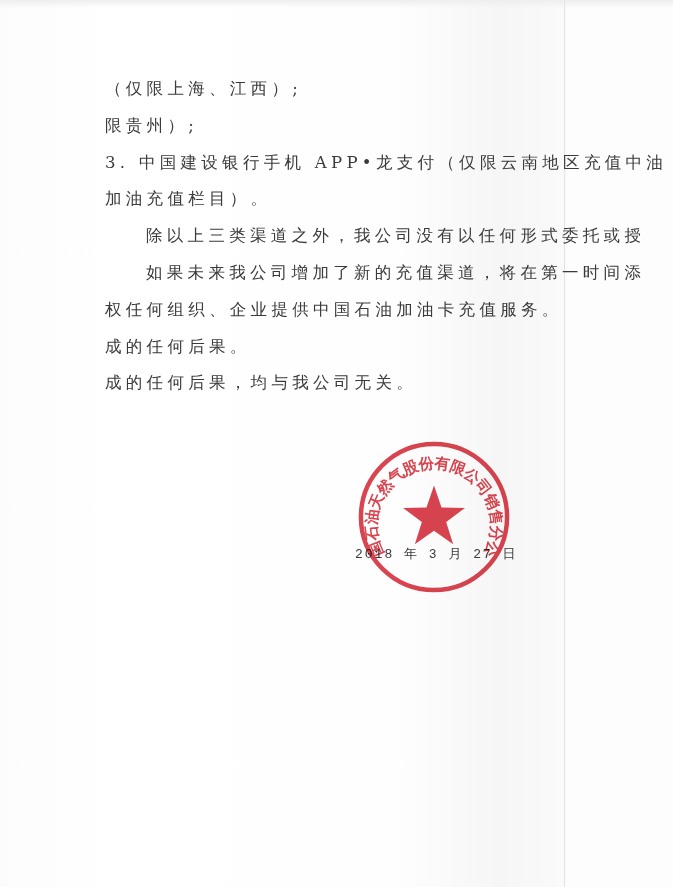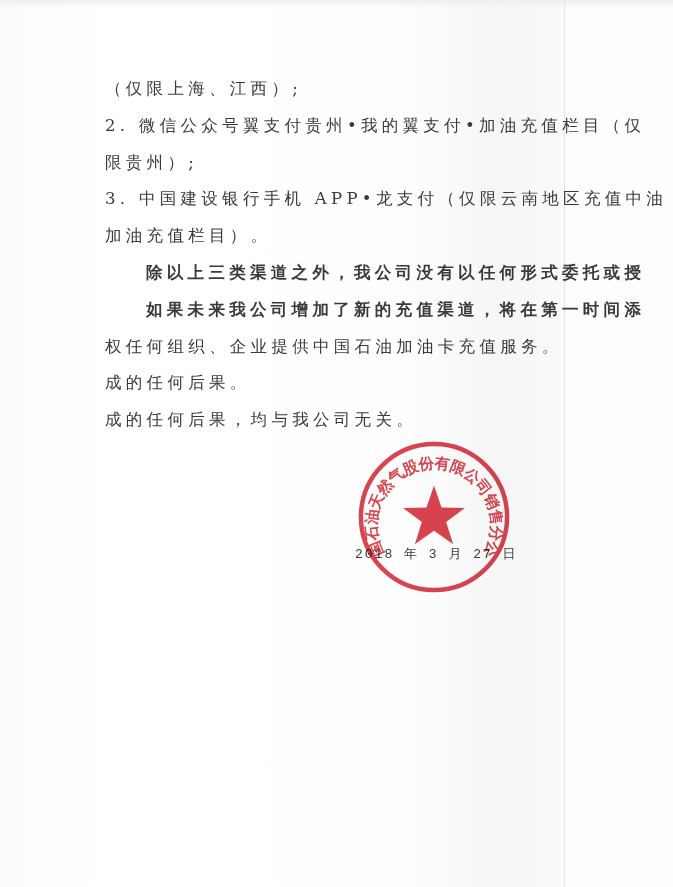--- a/index.html
+++ b/index.html
@@ -41,21 +41,20 @@
       font-size: 16.5px;
       letter-spacing: 4.3px;
       line-height: 36.8px;
     }
     .line {
       display: block;
       white-space: nowrap;
     }
     .indent {
       padding-left: 41px;
-      font-weight: bold;
     }
     .date-line {
       position: absolute;
       left: 355px;
       top: 545px;
       color: #3a3a3a;
       font-size: 13px;
       letter-spacing: 2px;
       white-space: nowrap;
       z-index: 1;
@@ -74,21 +73,20 @@
   </style>
 </head>
 <body>
 
 <div class="paper">
   <div class="paper-top-shade"></div>
   <div class="paper-right-edge"></div>
 
   <div class="body-text">
     <span class="line">（仅限上海、江西）;</span>
-    <span class="line">2. 微信公众号翼支付贵州•我的翼支付•加油充值栏目（仅</span>
     <span class="line">限贵州）;</span>
     <span class="line">3. 中国建设银行手机 APP•龙支付（仅限云南地区充值中油</span>
     <span class="line">加油充值栏目）。</span>
     <span class="line indent">除以上三类渠道之外，我公司没有以任何形式委托或授</span>
     <span class="line indent">如果未来我公司增加了新的充值渠道，将在第一时间添</span>
     <span class="line">权任何组织、企业提供中国石油加油卡充值服务。</span>
     <span class="line">成的任何后果。</span>
     <span class="line">成的任何后果，均与我公司无关。</span>
   </div>
 

